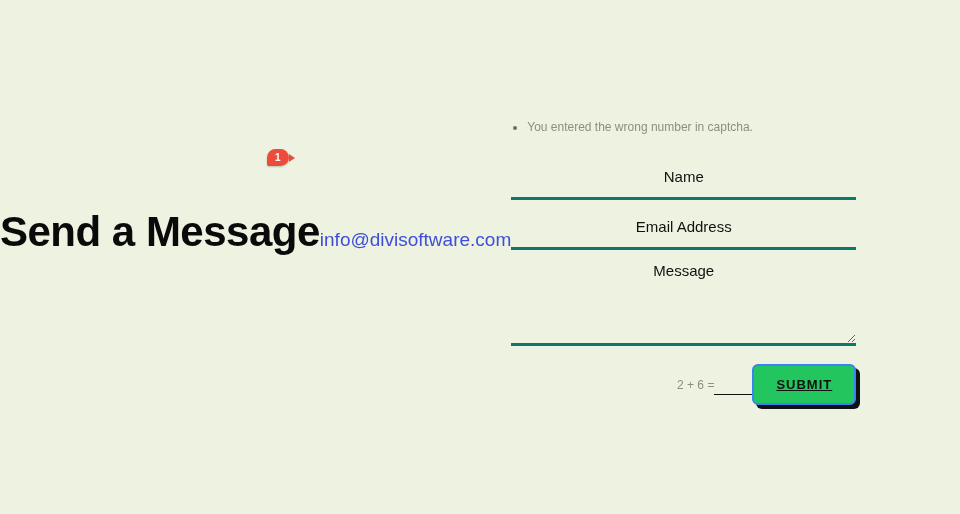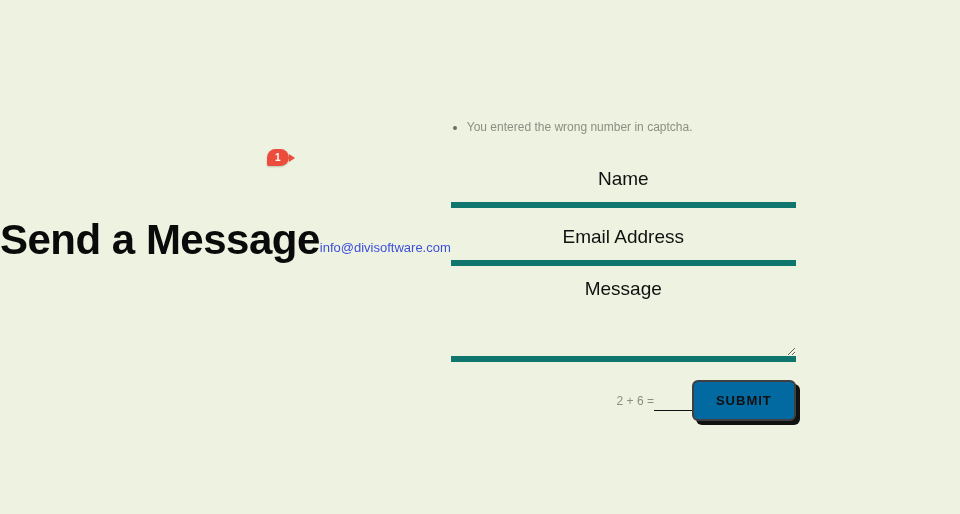--- a/index.html
+++ b/index.html
@@ -19,21 +19,21 @@
       align-items: center;
     }
     .title {
       font-size: 42px;
       font-weight: 800;
       color: #0a0a0a;
       letter-spacing: -0.5px;
     }
     .email {
       margin-top: 16px;
-      font-size: 13px;
+      font-size: 19px;
       color: #3e4edb;
       text-decoration: none;
     }
     .form-wrap {
       width: 345px;
       margin-top: 18px;
       position: relative;
     }
     .error-list {
       list-style: disc;
@@ -77,24 +77,24 @@
       top: 50%;
       margin-top: -4px;
       border-left: 6px solid #ec4c3b;
       border-top: 4px solid transparent;
       border-bottom: 4px solid transparent;
     }
 
     .field {
       width: 100%;
       border: none;
-      border-bottom: 6px solid #0f766e;
+      border-bottom: 3px solid #0f766e;
       background: transparent;
       text-align: center;
-      font-size: 19px;
+      font-size: 15px;
       color: #111;
       padding: 14px 0 12px 0;
       outline: none;
       font-family: inherit;
     }
     .field::placeholder {
       color: #111;
     }
     textarea.field {
       height: 92px;
@@ -118,31 +118,32 @@
       width: 38px;
       border: none;
       border-bottom: 1px solid #111;
       background: transparent;
       text-align: center;
       font-size: 12px;
       outline: none;
       padding: 2px 0 4px 0;
     }
     .submit-btn {
-      background: #0369a1;
-      border: 2px solid #404040;
+      background: #22c55e;
+      border: 2px solid #3b82f6;
       border-radius: 6px;
       padding: 11px 22px;
       font-size: 13px;
       font-weight: 700;
       letter-spacing: 1px;
       color: #111;
       cursor: pointer;
       box-shadow: 4px 4px 0 #111;
       font-family: inherit;
+      text-decoration: underline;
     }
   </style>
 </head>
 <body>
 
 <div class="marker">
   <span class="marker-badge">1</span>
 </div>
 
 <div class="container">

